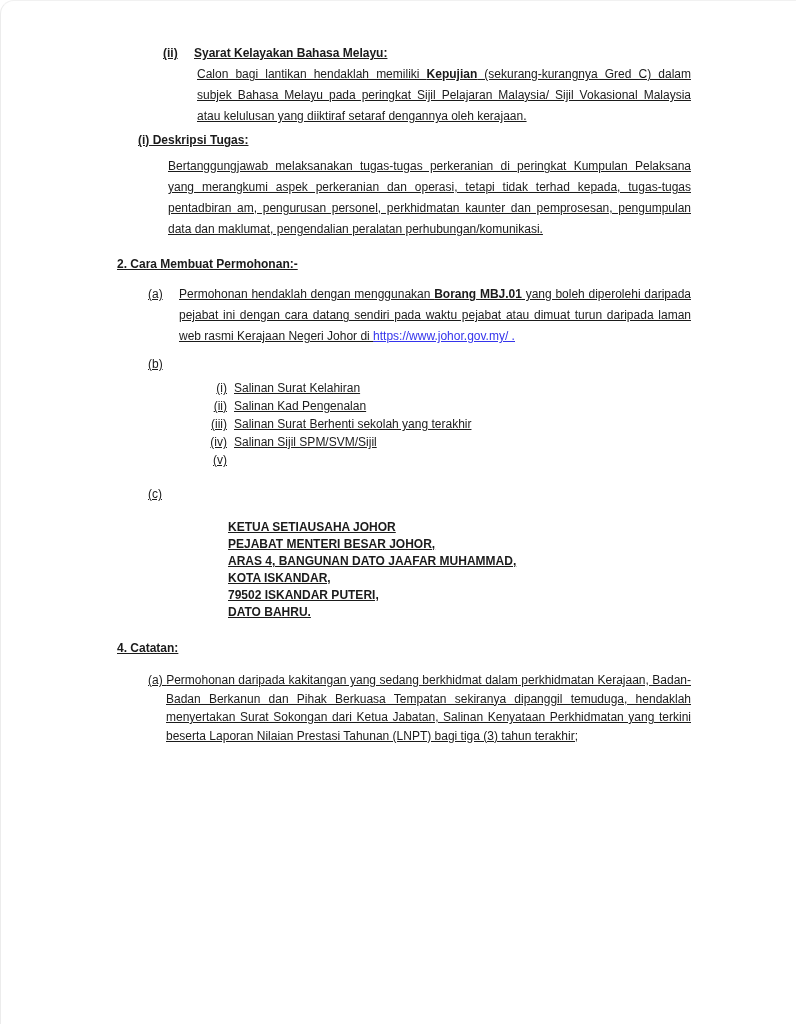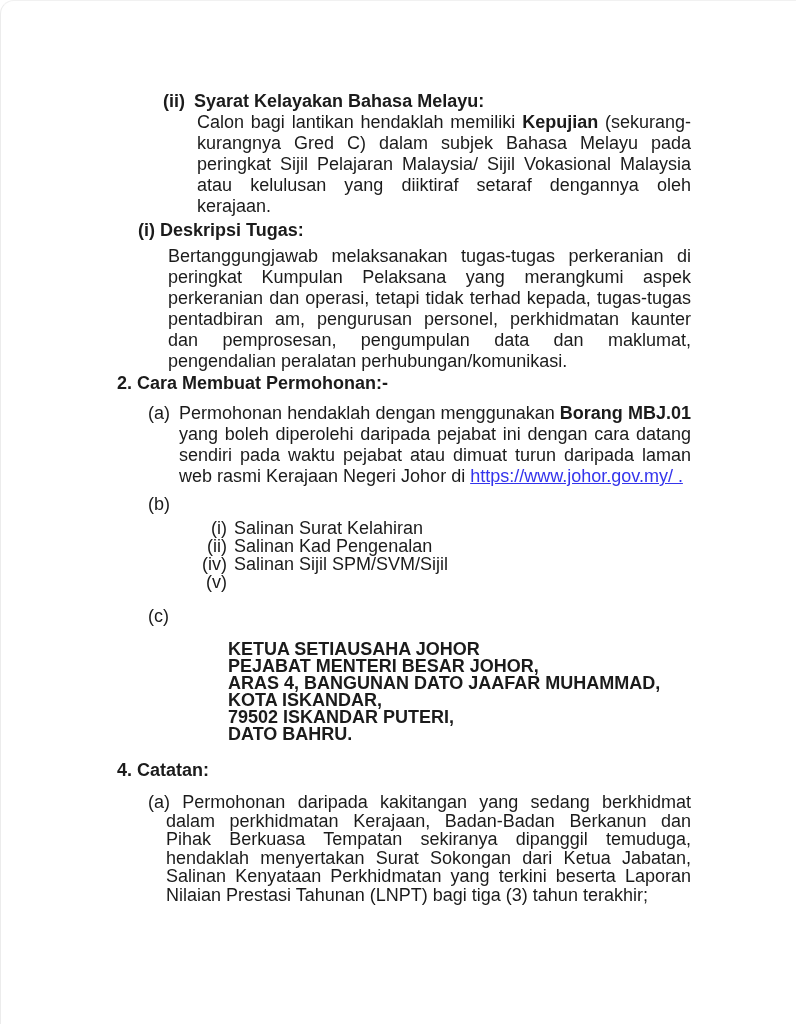--- a/index.html
+++ b/index.html
@@ -10,39 +10,40 @@
     color: #1b1b1b;
     overflow: hidden;
   }
   .page {
     position: relative;
     width: 796px; height: 1024px;
     background: #ffffff;
     border-left: 1px solid #ececec;
     border-top: 1px solid #f1f1f1;
     border-top-left-radius: 14px;
-    padding-top: 90px;
-    font-size: 18px;
+    padding-top: 42px;
+    font-size: 12px;
     line-height: 21px;
+    text-decoration: underline;
   }
   .bold { font-weight: bold; }
   .just { text-align: justify; text-justify: inter-word; }
 
   
   .h-ii { margin-left: 162px; display: flex; font-weight: bold; }
   .h-ii .mk { flex: 0 0 31px; }
   .p-ii { margin-left: 196px; width: 494px; }
 
   
   .h-i { margin-left: 137px; margin-top: 3px; font-weight: bold; }
   .p-i { margin-left: 167px; width: 523px; margin-top: 5px; }
 
   
   .h-sec { margin-left: 116px; font-weight: bold; }
-  .h-2 { margin-top: 1px; }
+  .h-2 { margin-top: 14px; }
   .item { margin-left: 147px; display: flex; }
   .item .mk { flex: 0 0 31px; }
   .item .ct { width: 512px; }
   .item-a { margin-top: 9px; }
   .item-b { margin-top: 7px; }
   .item-c { margin-top: 15px; }
 
   .doclist { margin-left: 196px; margin-top: 4px; line-height: 18px; }
   .doclist .row { display: flex; }
   .doclist .mk { flex: 0 0 30px; text-align: right; margin-right: 7px; }
@@ -93,20 +94,24 @@
       <div class="row">
         <span class="mk">(i)</span>
         <span>Salinan Surat Kelahiran</span>
       </div>
 
       <div class="row">
         <span class="mk">(ii)</span>
         <span>Salinan Kad Pengenalan</span>
       </div>
 
+      <div class="row">
+        <span class="mk">(iii)</span>
+        <span>Salinan Surat Berhenti sekolah yang terakhir</span>
+      </div>
 
       <div class="row">
         <span class="mk">(iv)</span>
         <span>Salinan Sijil SPM/SVM/Sijil</span>
       </div>
 
       <div class="row">
         <span class="mk">(v)</span>
       </div>
     </div>

